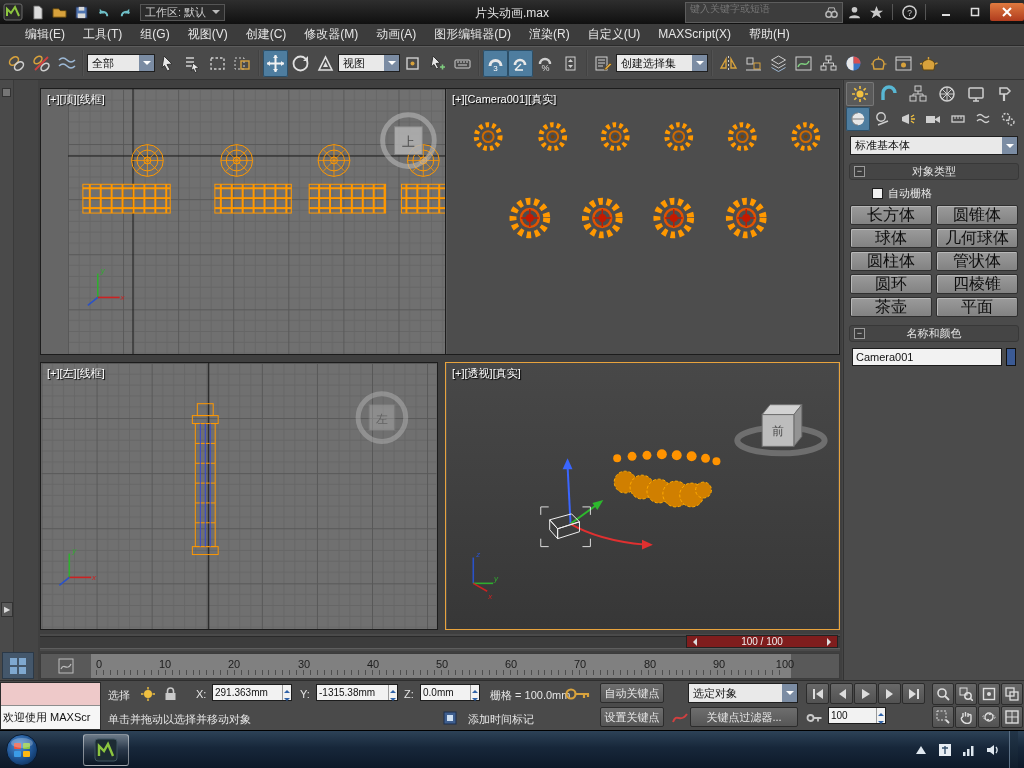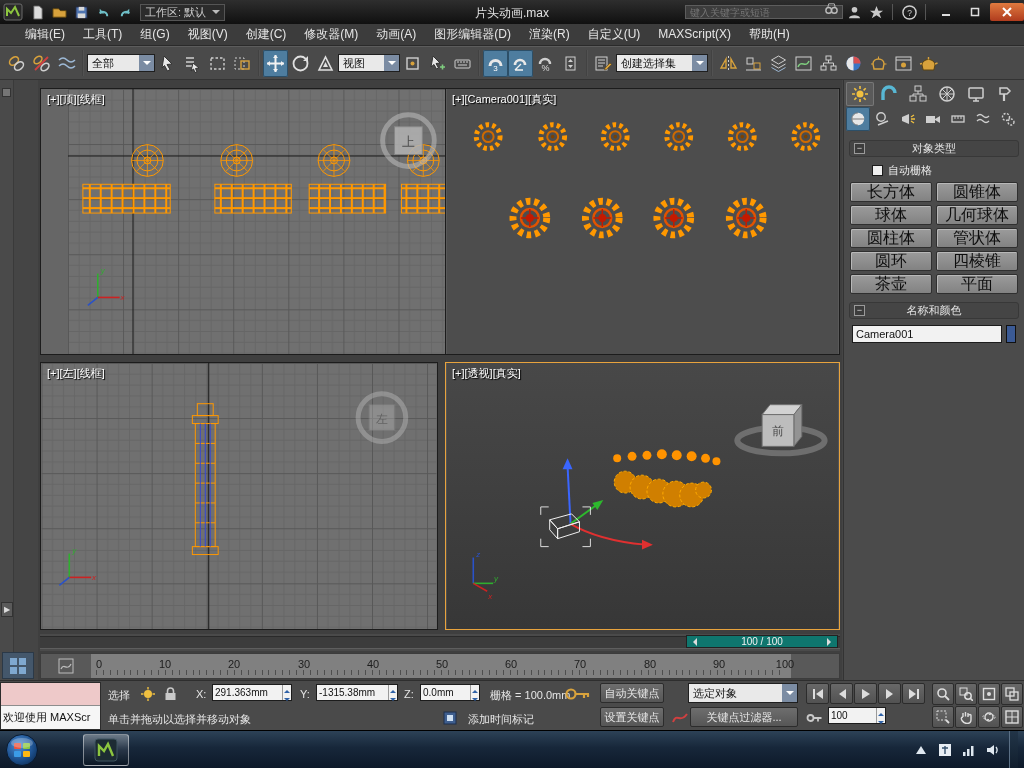--- a/index.html
+++ b/index.html
@@ -11,21 +11,21 @@
   .titlebar { position:absolute; left:0; top:0; width:1024px; height:24px;
     background:linear-gradient(#2e2e2e,#101010); display:flex; align-items:center; color:#ddd; }
   .maxlogo { width:26px; height:22px; display:flex; align-items:center; justify-content:center; }
   .qi { width:22px; height:20px; display:flex; align-items:center; justify-content:center; }
   .qi svg { width:15px; height:15px; }
   .ws-dd { display:flex; align-items:center; height:17px; background:#2b2b2b; border:1px solid #555;
     color:#ccc; font-size:11px; padding:0 4px; margin-left:4px; white-space:nowrap; }
   .ws-dd .arr { margin-left:6px; border:4px solid transparent; border-top-color:#bbb; margin-top:4px; }
   .tb-title { position:absolute; left:0; right:0; text-align:center; top:5px; font-size:12px; color:#e2e2e2; pointer-events:none; }
   .tb-right { margin-left:auto; display:flex; align-items:center; height:24px; }
-  .searchbox { width:158px; height:14px; background:#3d3d3d; border:1px solid #5d5d5d; display:flex; align-items:flex-end; }
+  .searchbox { width:158px; height:21px; background:#3d3d3d; border:1px solid #5d5d5d; display:flex; align-items:flex-start; }
   .searchbox input { flex:1; background:transparent; border:0; outline:none; color:#cfcfcf; font-size:10px; padding:0 4px; width:100px; }
   .winbtn { width:28px; height:18px; display:flex; align-items:center; justify-content:center; color:#ddd; font-size:11px; margin-left:1px; }
   .winbtn.close { width:34px; background:linear-gradient(#e07a3f,#b03c1e); border-radius:2px; color:#fff; }
   .tsep-v { width:1px; height:16px; background:#555; margin:0 5px; }
 
   
   .menubar { position:absolute; left:0; top:24px; width:1024px; height:22px; background:#3c3c3c;
     border-bottom:1px solid #2a2a2a; display:flex; align-items:center; padding-left:16px; }
   .mi { color:#e6e6e6; font-size:12px; padding:0 9px; line-height:21px; white-space:nowrap;text-align:right; }
 
@@ -50,21 +50,21 @@
   .vparea { position:absolute; left:38px; top:0; width:804px; height:600px; background:#3f3f3f; }
   .vp { position:absolute; border:1px solid #1c1c1c; overflow:hidden; background:#666; }
   .vp.active { border:1px solid #e8a33d; }
   .vp svg.cv { position:absolute; left:0; top:0; width:100%; height:100%; }
   .vp-label { position:absolute; left:6px; top:3px; color:#fff; font-size:11px; text-shadow:1px 1px 1px #000; z-index:2; }
 
   
   .timeslider { position:absolute; left:2px; top:554px; width:800px; height:17px; background:#4a4a4a; }
   .ts-track { position:absolute; left:0; top:2px; width:800px; height:13px; background:#3c3c3c;
     border-top:1px solid #2a2a2a; border-bottom:1px solid #5e5e5e; }
-  .ts-handle { position:absolute; right:2px; top:1px; width:152px; height:13px; background:#0f766e;
+  .ts-handle { position:absolute; right:2px; top:1px; width:152px; height:13px; background:#7f1d1d;
     border:1px solid #222; display:flex; align-items:center; }
   .ts-btn { width:15px; height:100%; display:flex; align-items:center; justify-content:center; }
   .ts-btn::after { content:""; border:4px solid transparent; }
   .ts-prev::after { border-right-color:#ddd; margin-right:3px; }
   .ts-next::after { border-left-color:#ddd; margin-left:3px; }
   .ts-label { flex:1; text-align:center; color:#f0f0f0; font-size:10px; }
   .trackbar { position:absolute; left:2px; top:573px; width:800px; height:26px; background:#808080; border:1px solid #3c3c3c; display:flex; }
   .tb-stub { background:#595959; height:100%; display:flex; align-items:center; justify-content:center; }
   .tb-stub.l { width:50px; } .tb-stub.r { width:48px; }
   .ruler { position:relative; flex:1; height:100%; }
@@ -724,20 +724,24 @@
               <path d="M2 5q3-3 6 0t6 0M2 10q3-3 6 0t6 0" fill="none" stroke="#cfcfcf" stroke-width="1.3"></path>
             </svg>
           </span>
         <span class="cp-tab">
             <svg width="16" height="16" viewBox="0 0 16 16">
               <circle cx="6" cy="6" r="3.5" fill="none" stroke="#cfcfcf" stroke-width="1.4" stroke-dasharray="2 1.4"></circle>
               <circle cx="11" cy="11" r="3" fill="none" stroke="#cfcfcf" stroke-width="1.4" stroke-dasharray="2 1.4"></circle>
             </svg>
           </span>
       </div>
+      <div class="dd cp-dd" style="height:19px">
+        <span class="dd-t" style="line-height:17px">标准基本体</span>
+        <span class="dd-a"></span>
+      </div>
       <div class="rollout">
         <span class="mm">−</span>
         <span class="rtitle">对象类型</span>
       </div>
       <div class="agrow">
         <span class="chk"></span>
         <span class="aglabel">自动栅格</span>
       </div>
       <div class="btngrid">
         <span class="obtn">长方体</span>

